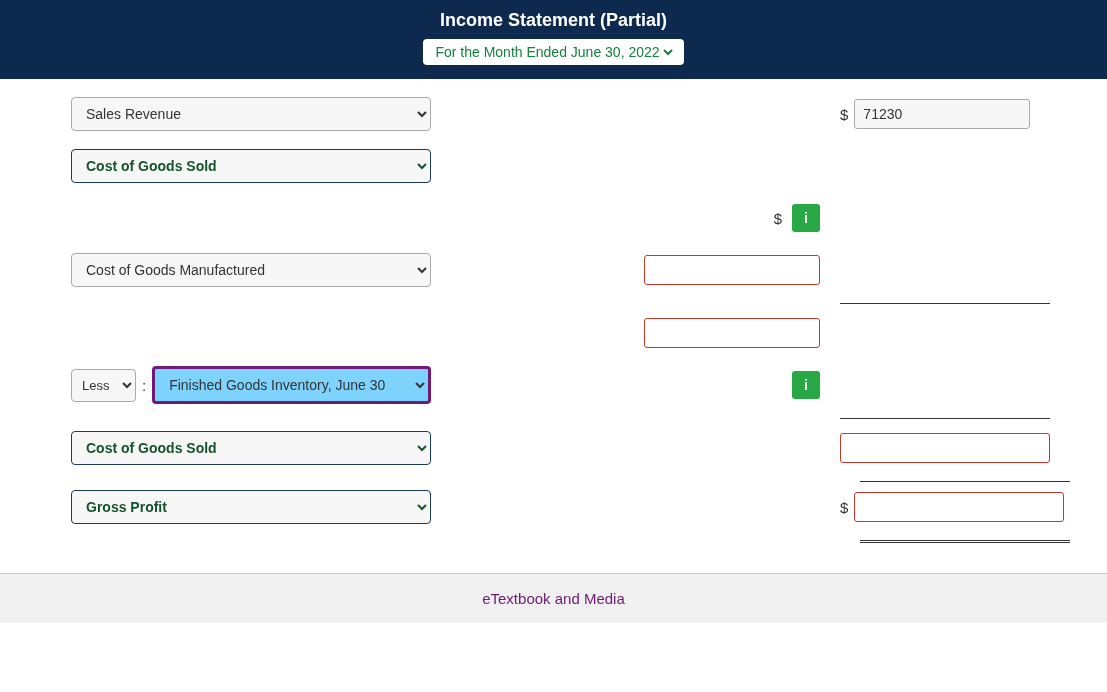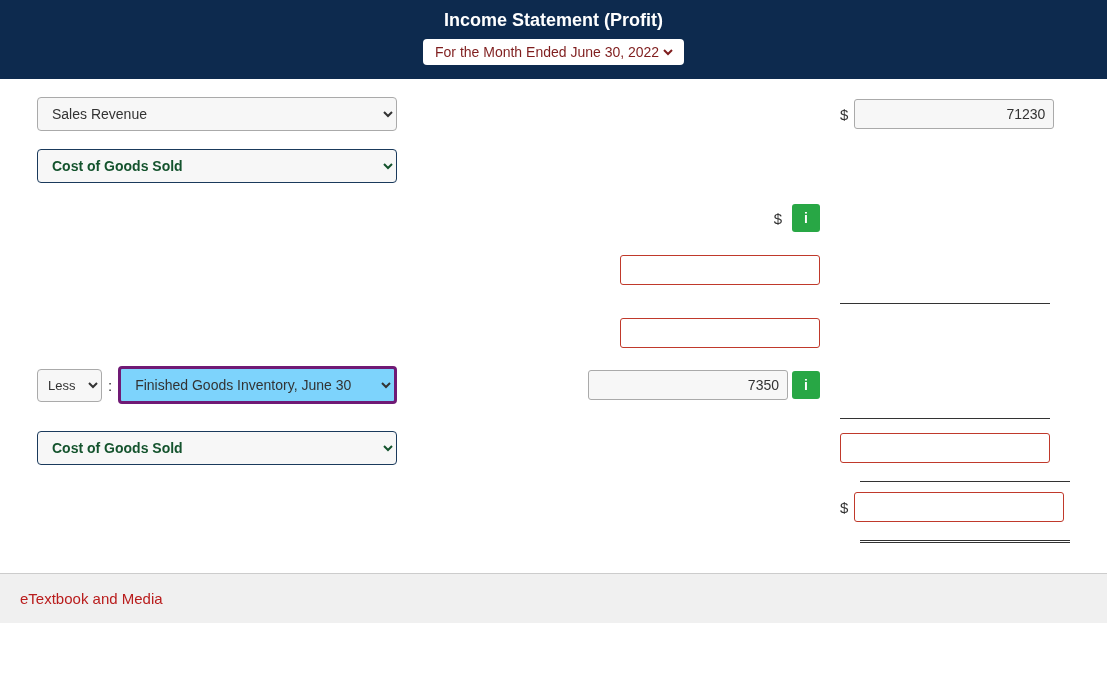--- a/index.html
+++ b/index.html
@@ -20,27 +20,29 @@
       display: inline-flex;
       align-items: center;
       background: #fff;
       border-radius: 4px;
       padding: 4px 8px;
     }
     .period-select-wrap select {
       border: none;
       background: transparent;
       font-size: 14px;
-      color: #7f1d1d;
+      color: #15803d;
       outline: none;
       cursor: pointer;
+      text-align: center;
     }
 
     .main-content {
       padding: 16px 37px 20px;
+      margin-left: 34px;
     }
 
     .row {
       display: flex;
       align-items: center;
       margin-bottom: 14px;
       min-height: 38px;
     }
 
     .label-col {
@@ -81,26 +83,26 @@
     }
 
     .dollar-sign {
       font-size: 15px;
       color: #333;
       margin-right: 6px;
       font-weight: normal;
     }
 
     input.value-input {
-      width: 200px;
+      width: 176px;
       padding: 6px 8px;
       border: 1.5px solid #c0392b;
       border-radius: 3px;
       font-size: 14px;
-      text-align: right;
+      text-align: left;
       background: #fff;
       color: #333;
     }
 
     input.value-input.filled {
       border-color: #aaa;
       background: #f7f7f7;
     }
 
     .info-btn {
@@ -162,22 +164,23 @@
       color: #333;
       cursor: pointer;
       max-width: 295px;
     }
 
     .footer {
       background: #f0f0f0;
       border-top: 1px solid #ccc;
       padding: 16px 20px;
       font-size: 15px;
-      color: #b91c1c;
+      color: #701a75;
       margin-top: 10px;
+      text-align: center;
     }
 
     .right-col-large {
       width: 230px;
       display: flex;
       align-items: center;
     }
 
     input.value-input-large {
       width: 210px;
@@ -187,21 +190,21 @@
       font-size: 14px;
       text-align: right;
       background: #fff;
       color: #333;
     }
   </style>
 </head>
 <body>
 
 <div class="header">
-  <h1>Income Statement (Profit)</h1>
+  <h1>Income Statement (Partial)</h1>
   <div class="period-select-wrap">
     <select>
       <option>For the Month Ended June 30, 2022</option>
     </select>
   </div>
 </div>
 
 <div class="main-content">
 
   <div class="row">
@@ -229,20 +232,25 @@
 
   <div class="row">
     <div class="mid-col">
       <span class="dollar-sign">$</span>
       <button class="info-btn">i</button>
     </div>
     <div class="right-col"></div>
   </div>
 
   <div class="row">
+    <div class="label-col">
+      <select class="dropdown">
+        <option>Cost of Goods Manufactured</option>
+      </select>
+    </div>
     <div class="mid-col">
       <input class="value-input" type="text" value="" style="">
     </div>
     <div class="right-col"></div>
   </div>
 
   <div style="display:flex; align-items:center; margin-bottom:10px; margin-left: 360px; padding-right:20px;">
     <hr class="separator-line" style="width:210px; margin:0 0 0 auto;">
   </div>
 
@@ -257,21 +265,20 @@
     <div style="width:360px; display:flex; align-items:center; flex-shrink:0;">
       <select class="less-select-small">
         <option>Less</option>
       </select>
       <span class="colon">:</span>
       <select class="less-label-select">
         <option>Finished Goods Inventory, June 30</option>
       </select>
     </div>
     <div class="mid-col">
-      <input class="value-input filled" type="text" value="7350" style="">
       <button class="info-btn">i</button>
     </div>
     <div class="right-col"></div>
   </div>
 
   <div style="display:flex; align-items:center; margin-bottom:10px; margin-left: 360px; padding-right:20px;">
     <hr class="separator-line" style="width:210px; margin:0 0 0 auto;">
   </div>
 
   <div class="row">
@@ -284,20 +291,25 @@
     <div class="right-col-large">
       <input class="value-input-large" type="text" value="" style="">
     </div>
   </div>
 
   <div style="display:flex; margin-bottom:6px; justify-content:flex-end;">
     <hr style="width:210px; border:none; border-top:1px solid #333; margin:0;">
   </div>
 
   <div class="row">
+    <div class="label-col">
+      <select class="dropdown bold-label">
+        <option>Gross Profit</option>
+      </select>
+    </div>
     <div class="mid-col"></div>
     <div class="right-col-large">
       <span class="dollar-sign">$</span>
       <input class="value-input-large" type="text" value="" style="">
     </div>
   </div>
 
   <div style="display:flex; justify-content:flex-end; margin-top:2px;">
     <div style="width:210px; border-bottom: 3px double #333;"></div>
   </div>

